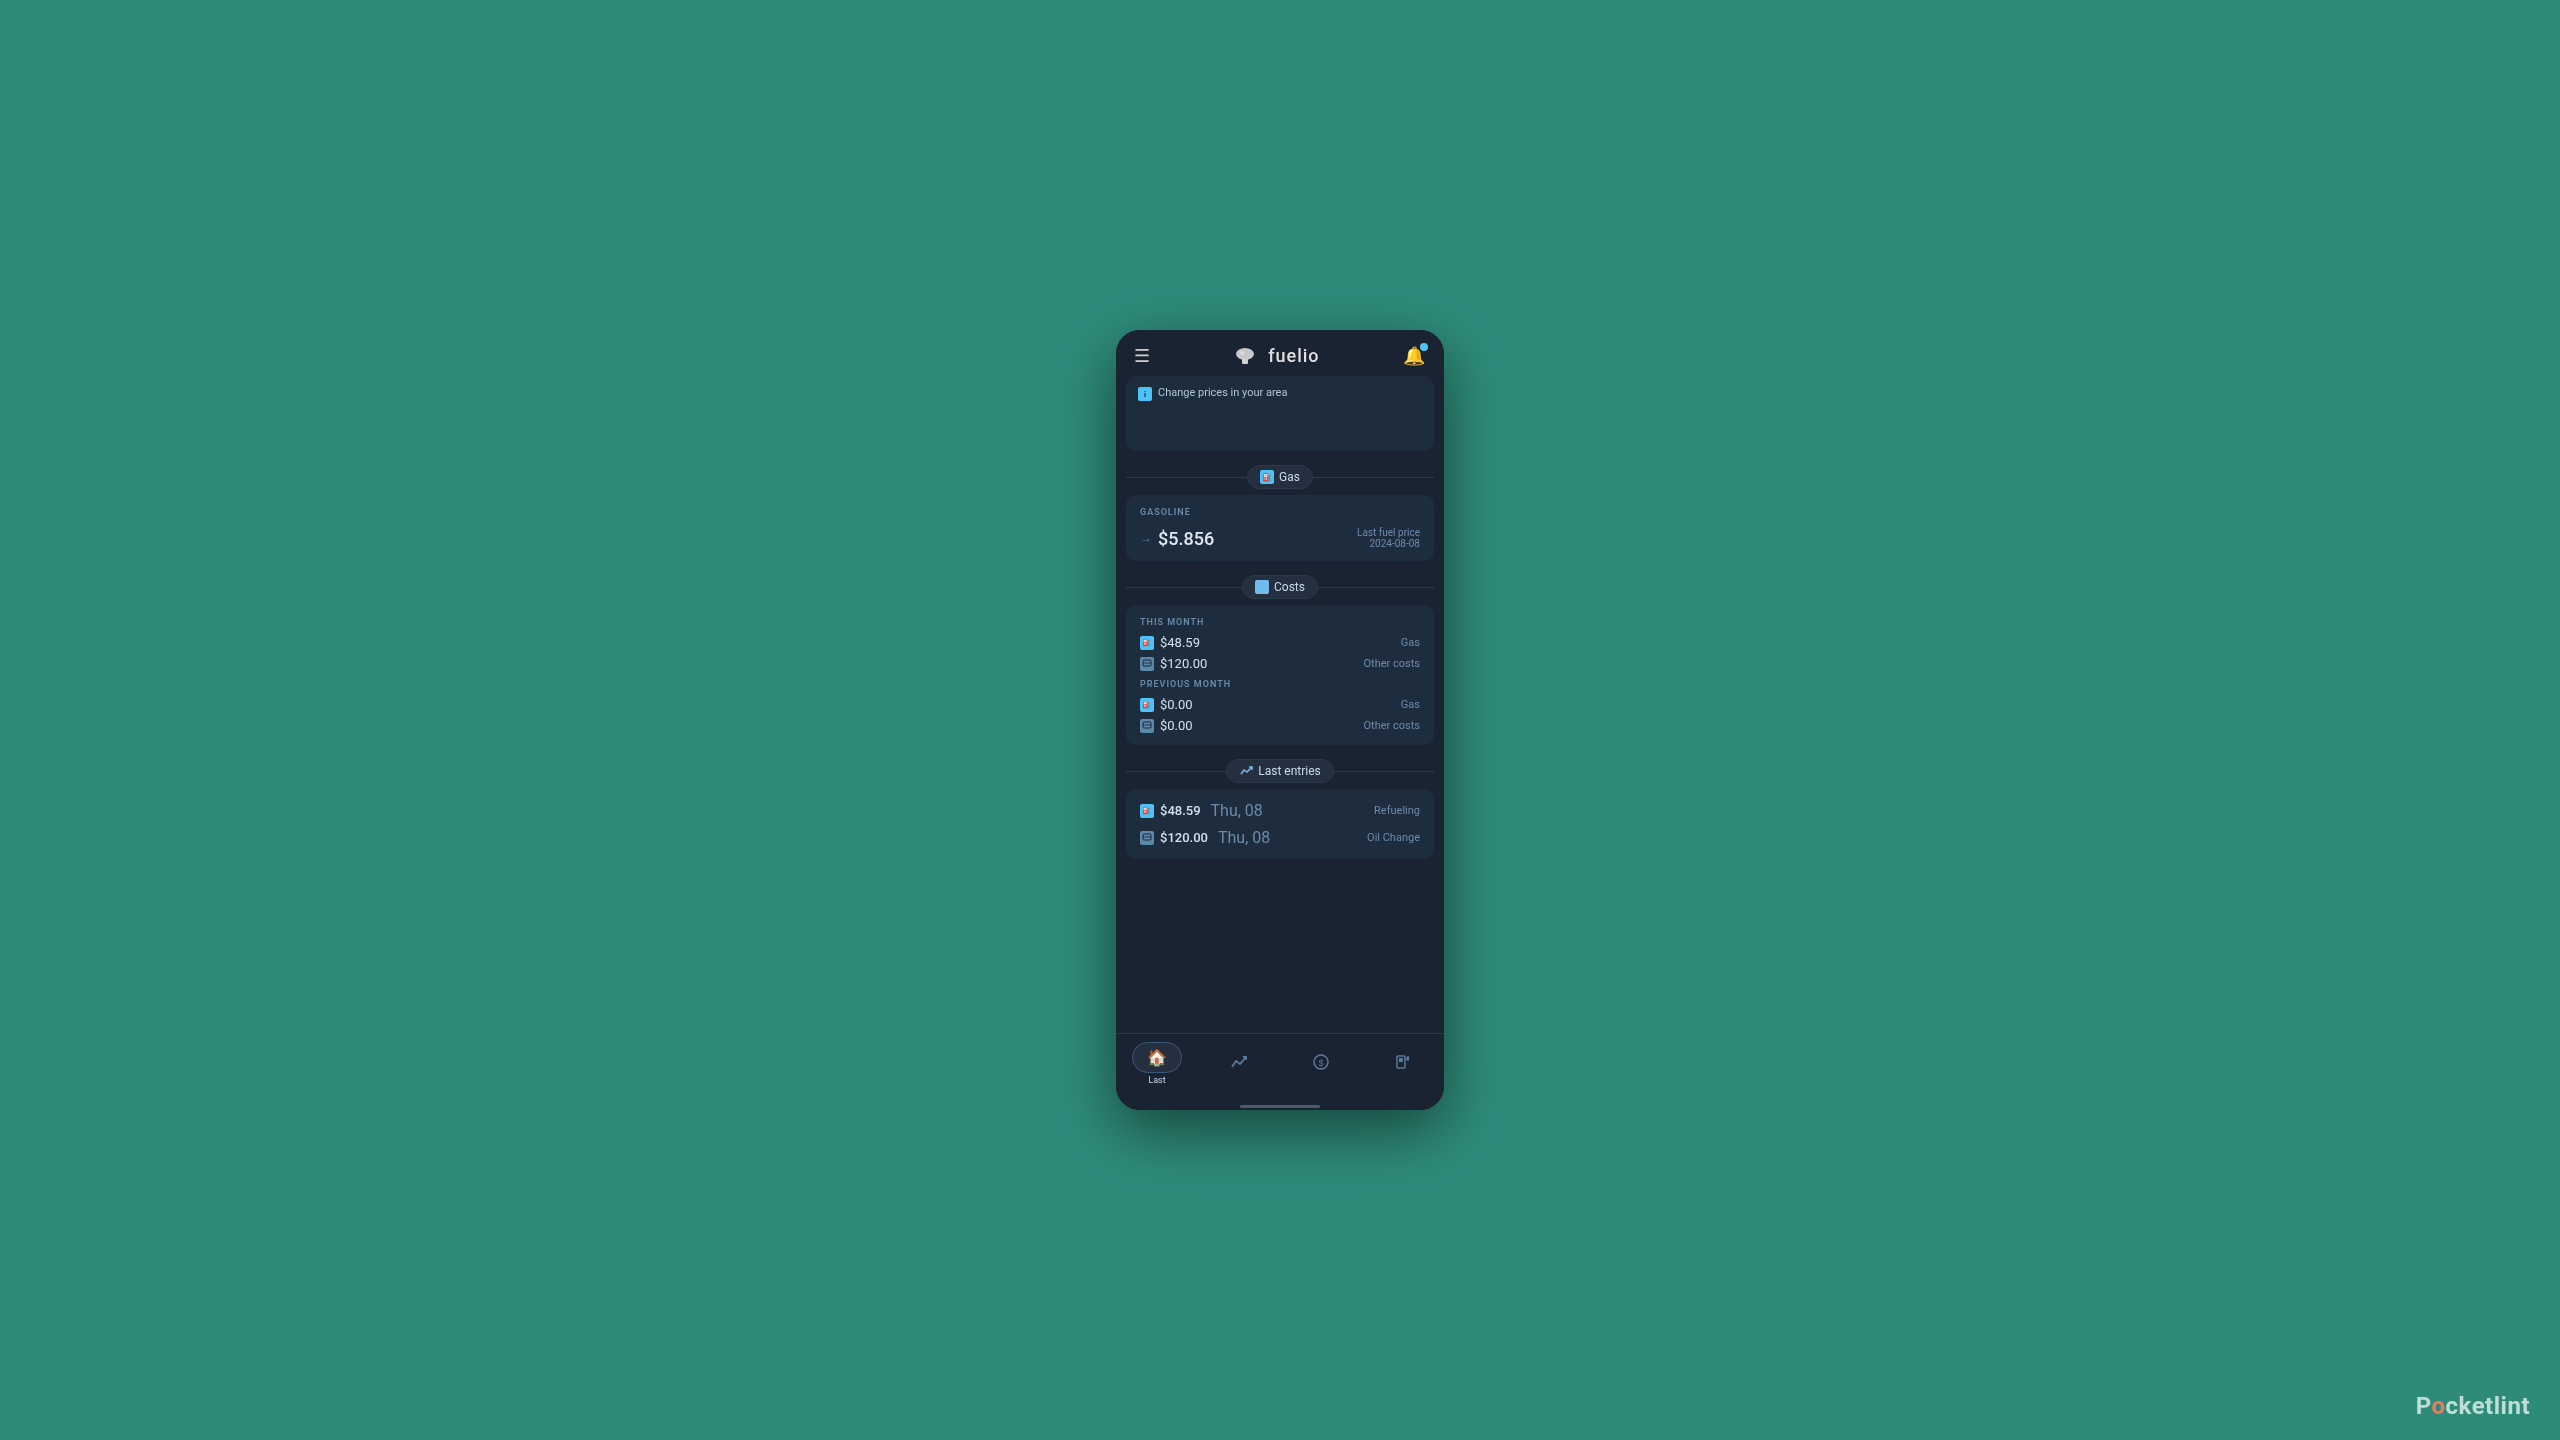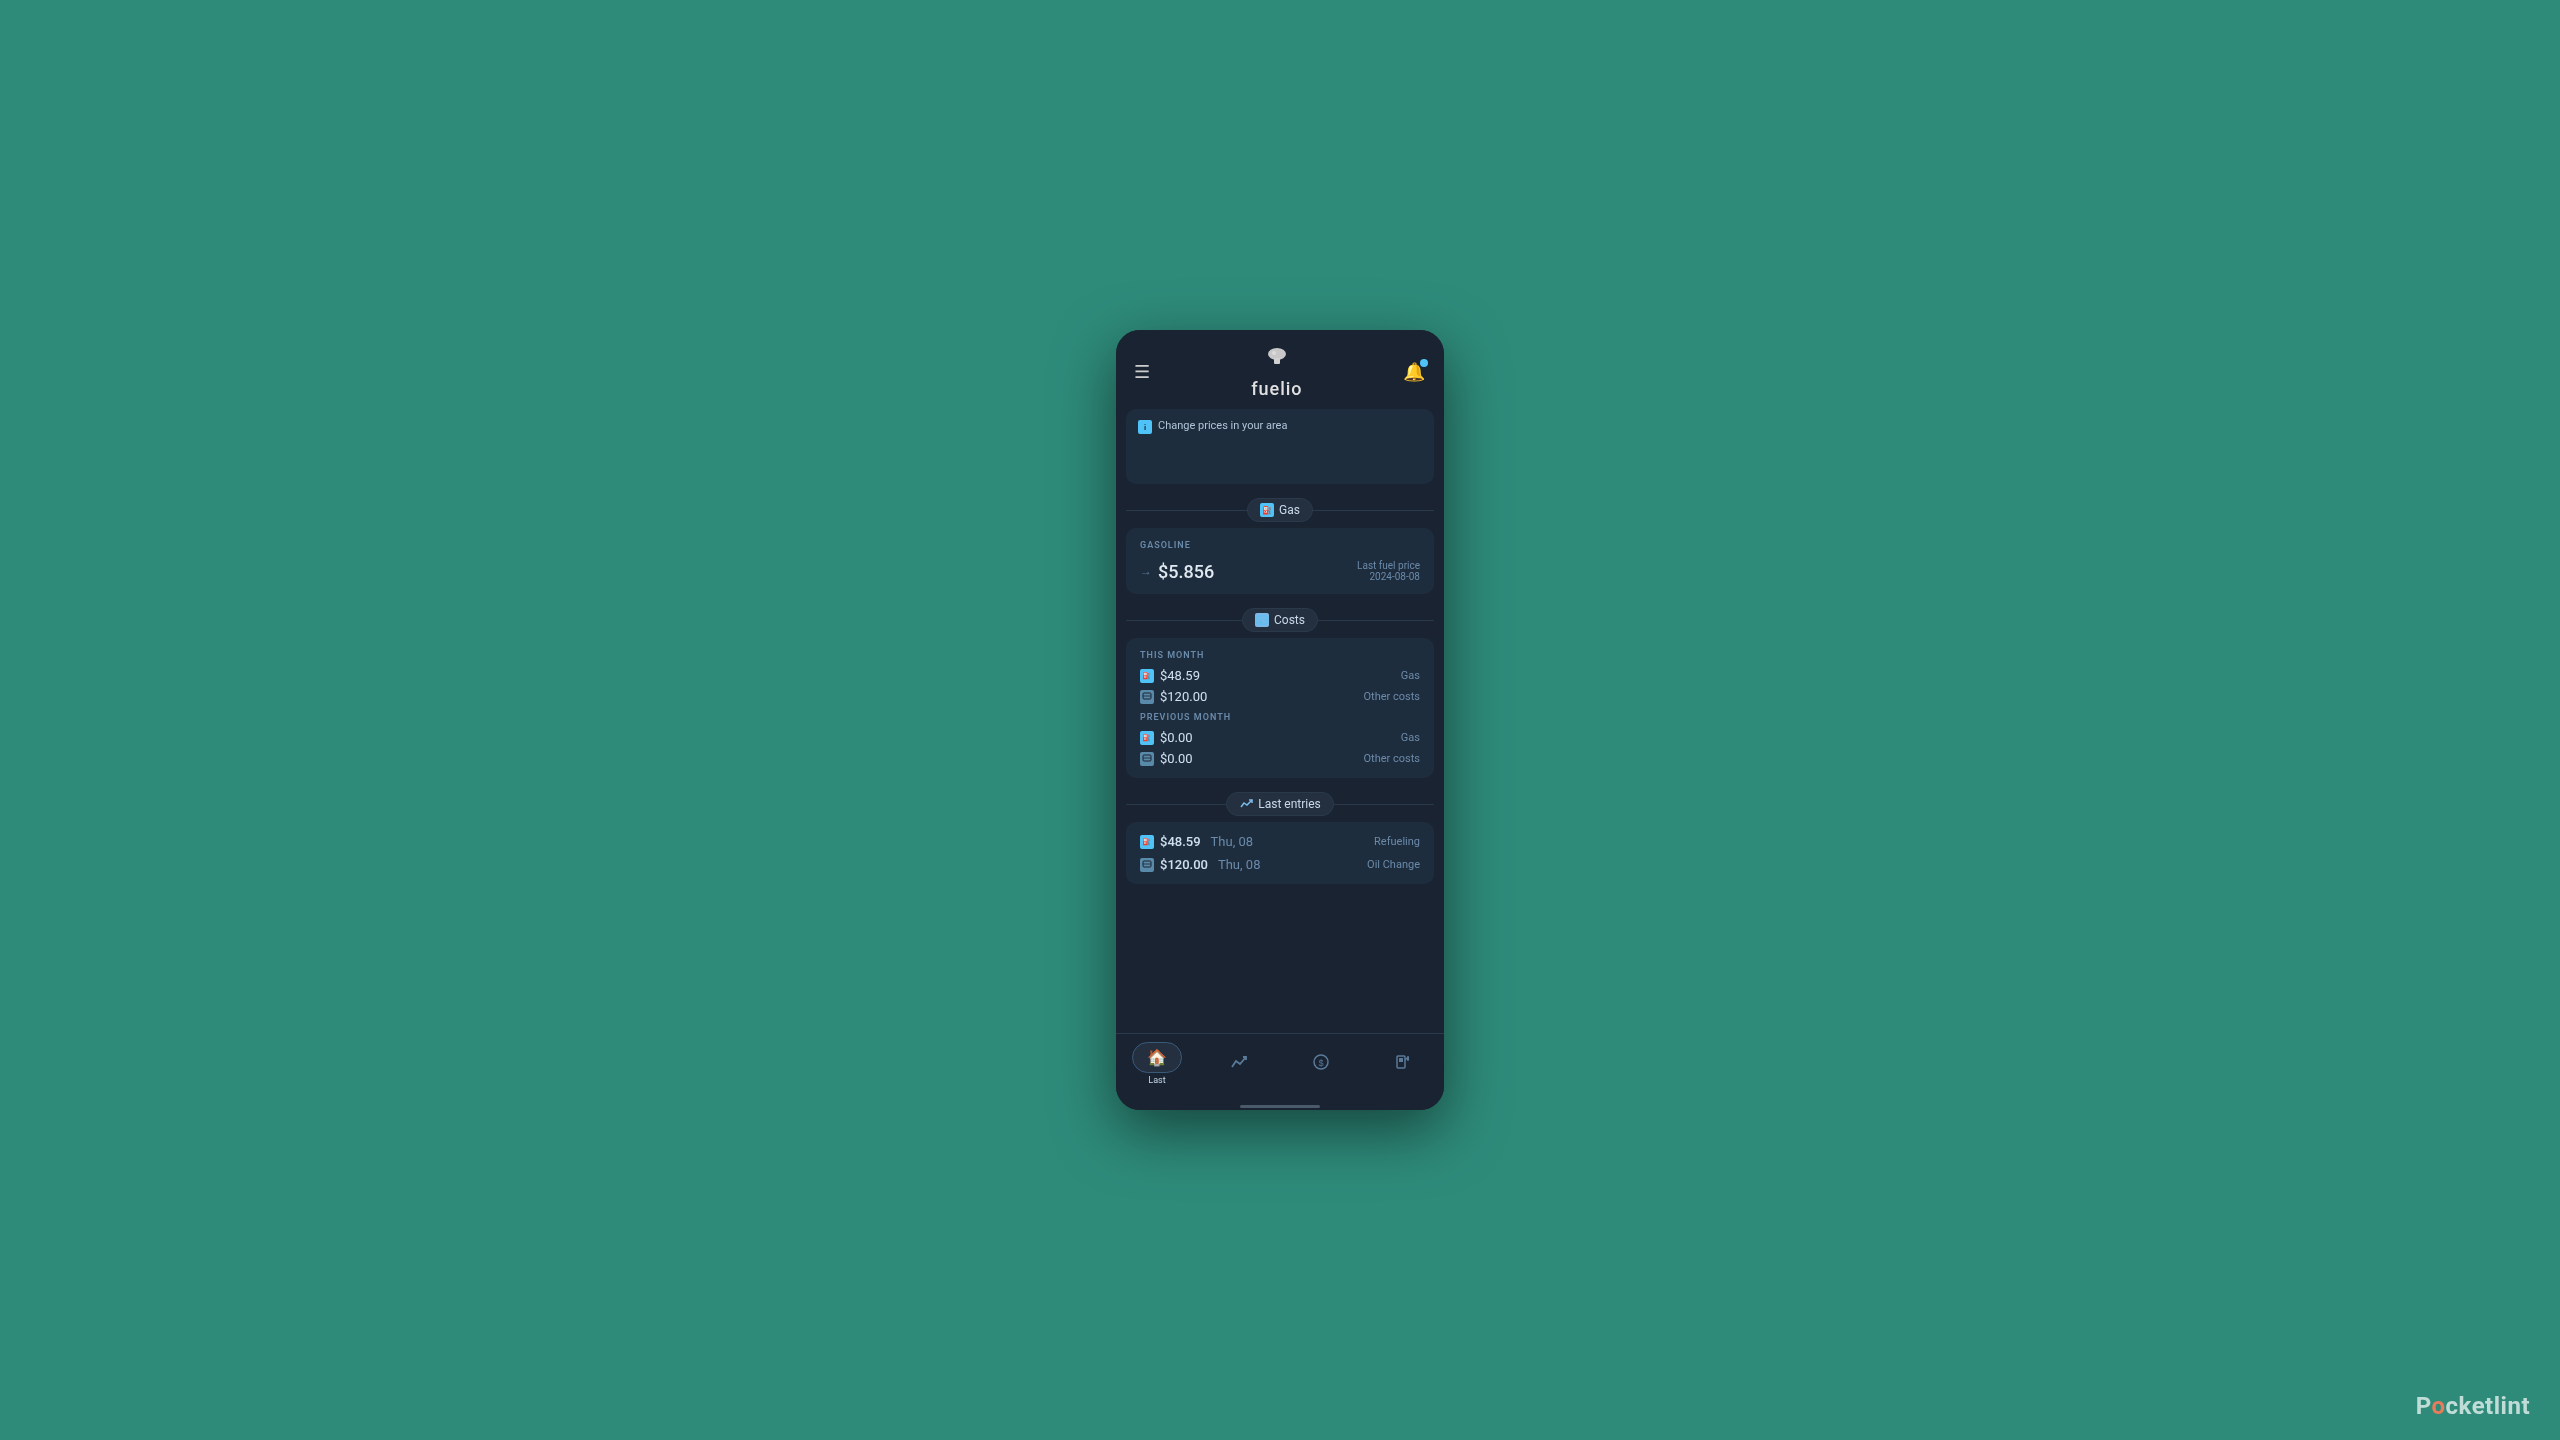--- a/index.html
+++ b/index.html
@@ -40,21 +40,20 @@
     .header-icon {
       color: #ccc;
       font-size: 18px;
       cursor: pointer;
     }
 
     .logo-container {
       display: flex;
       align-items: center;
       gap: 12px;
-      flex-direction: column;
     }
 
     .logo-mushroom {
       width: 22px;
       height: 22px;
     }
 
     .logo-text {
       color: #e0e0e0;
       font-size: 18px;
@@ -324,21 +323,21 @@
     }
 
     .entry-amount {
       color: #d0e0f0;
       font-size: 13px;
       font-weight: 500;
     }
 
     .entry-date {
       color: #6a8aaa;
-      font-size: 13px;
+      font-size: 16px;
       margin-left: 4px;
     }
 
     .entry-type {
       color: #6a8aaa;
       font-size: 11px;
     }
 
     
     .bottom-nav {

